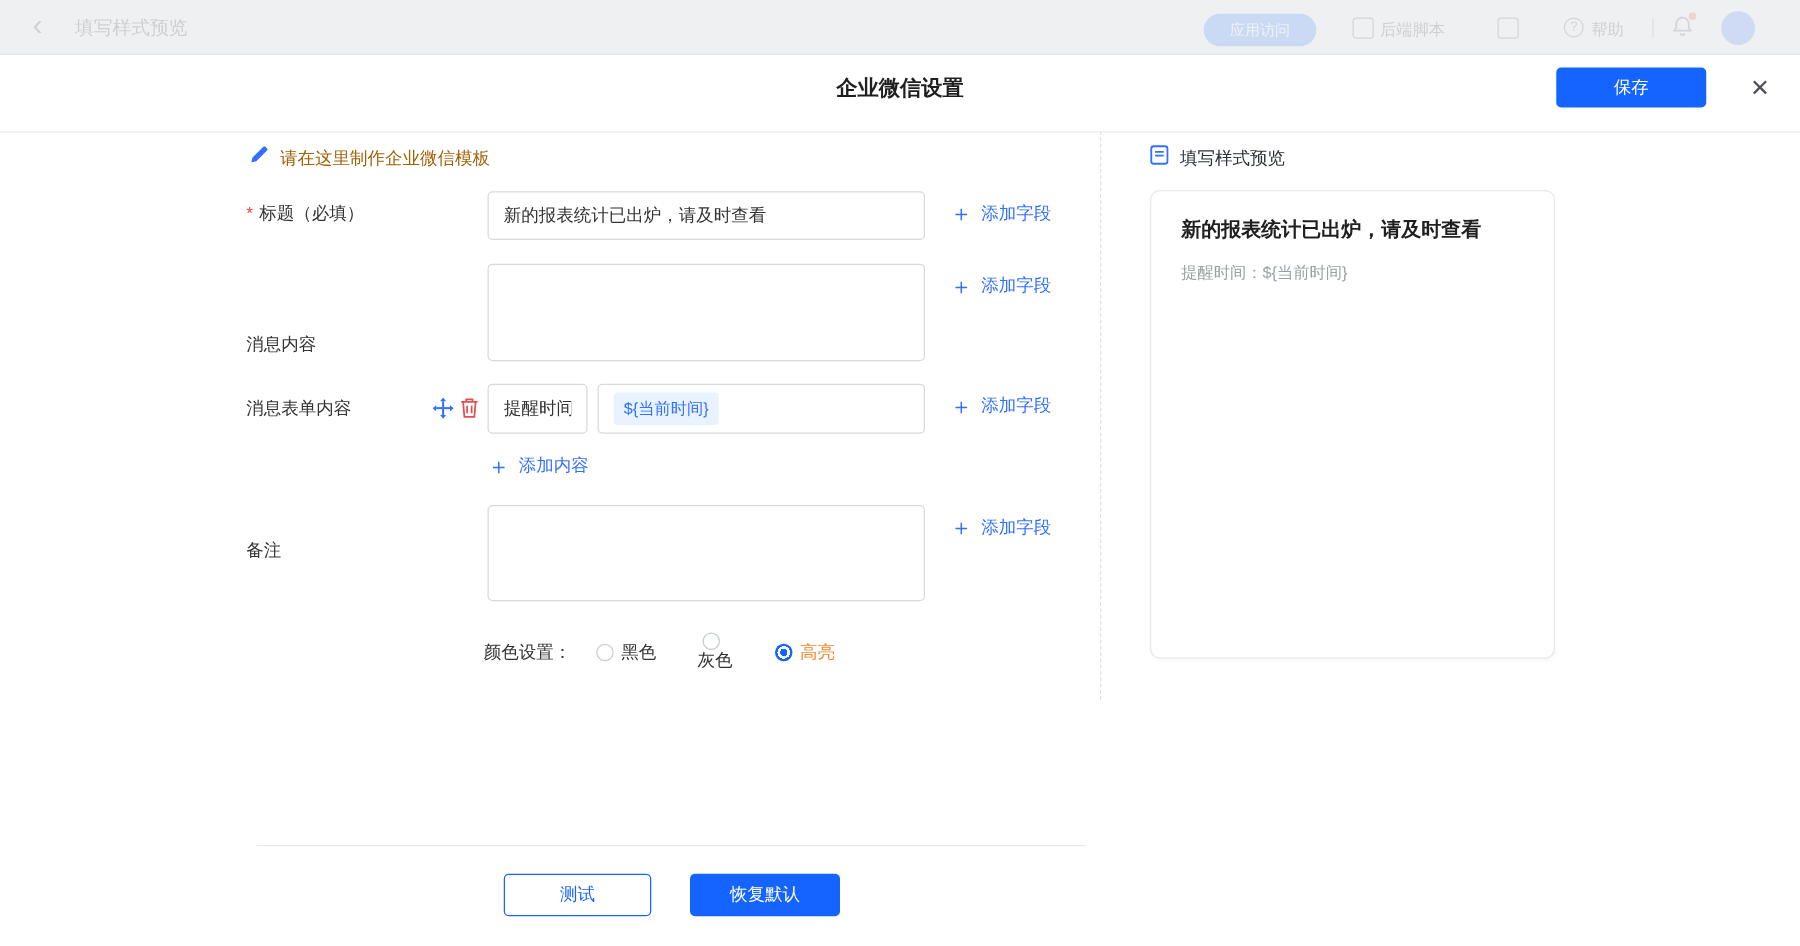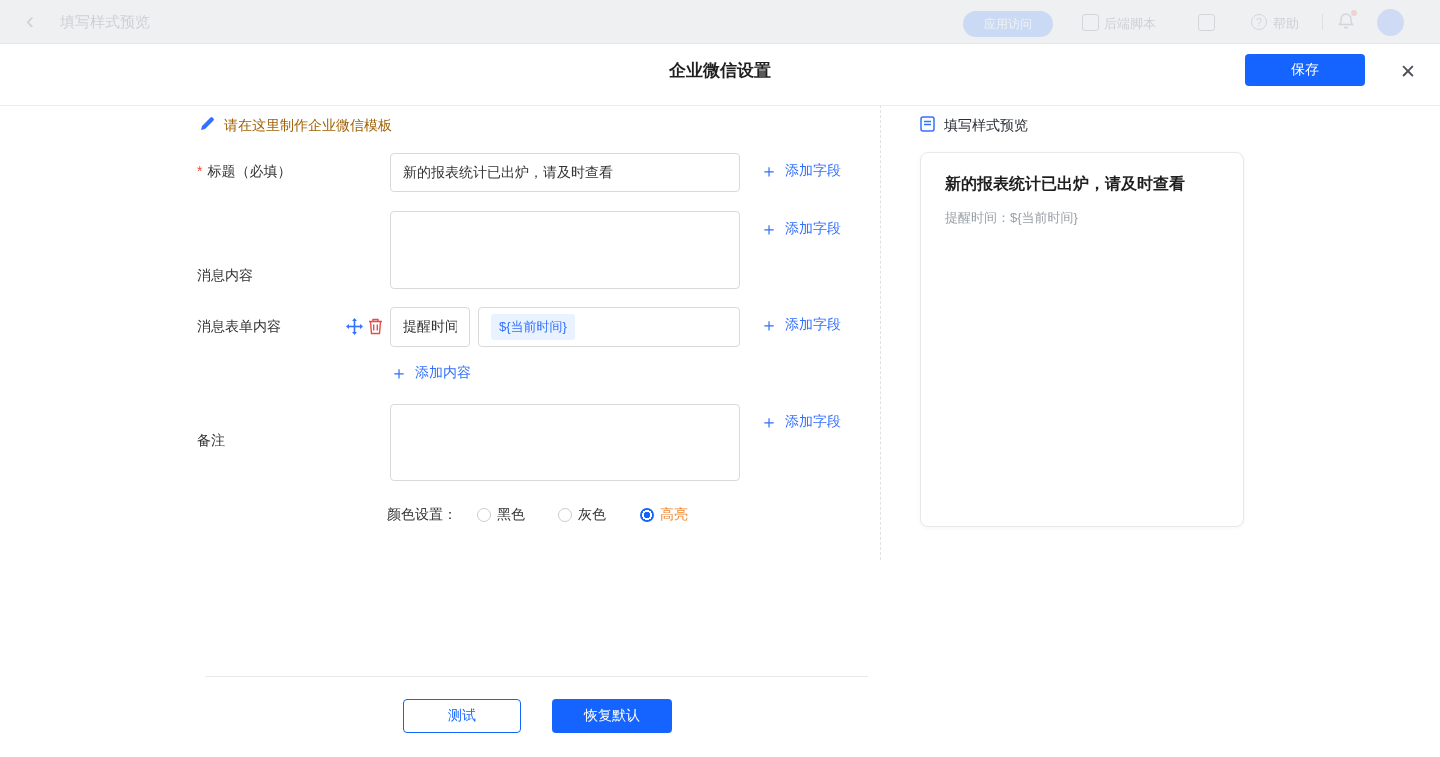--- a/index.html
+++ b/index.html
@@ -171,21 +171,21 @@
     <span class="plus-glyph">＋</span>
     <span>添加字段</span>
   </div>
 
   <div class="abs color-row">
     <span>颜色设置：</span>
     <span class="radio-opt" style="margin-left:20px;">
       <span class="radio"></span>
       <span>黑色</span>
     </span>
-    <span class="radio-opt" style="margin-left:33px;">
+    <span class="radio-opt" style="margin-left:33px;flex-direction:column;">
       <span class="radio"></span>
       <span>灰色</span>
     </span>
     <span class="radio-opt" style="margin-left:34px;color:#f0862d;">
       <span class="radio sel"></span>
       <span>高亮</span>
     </span>
   </div>
 
   <div class="abs dash-divider"></div>

